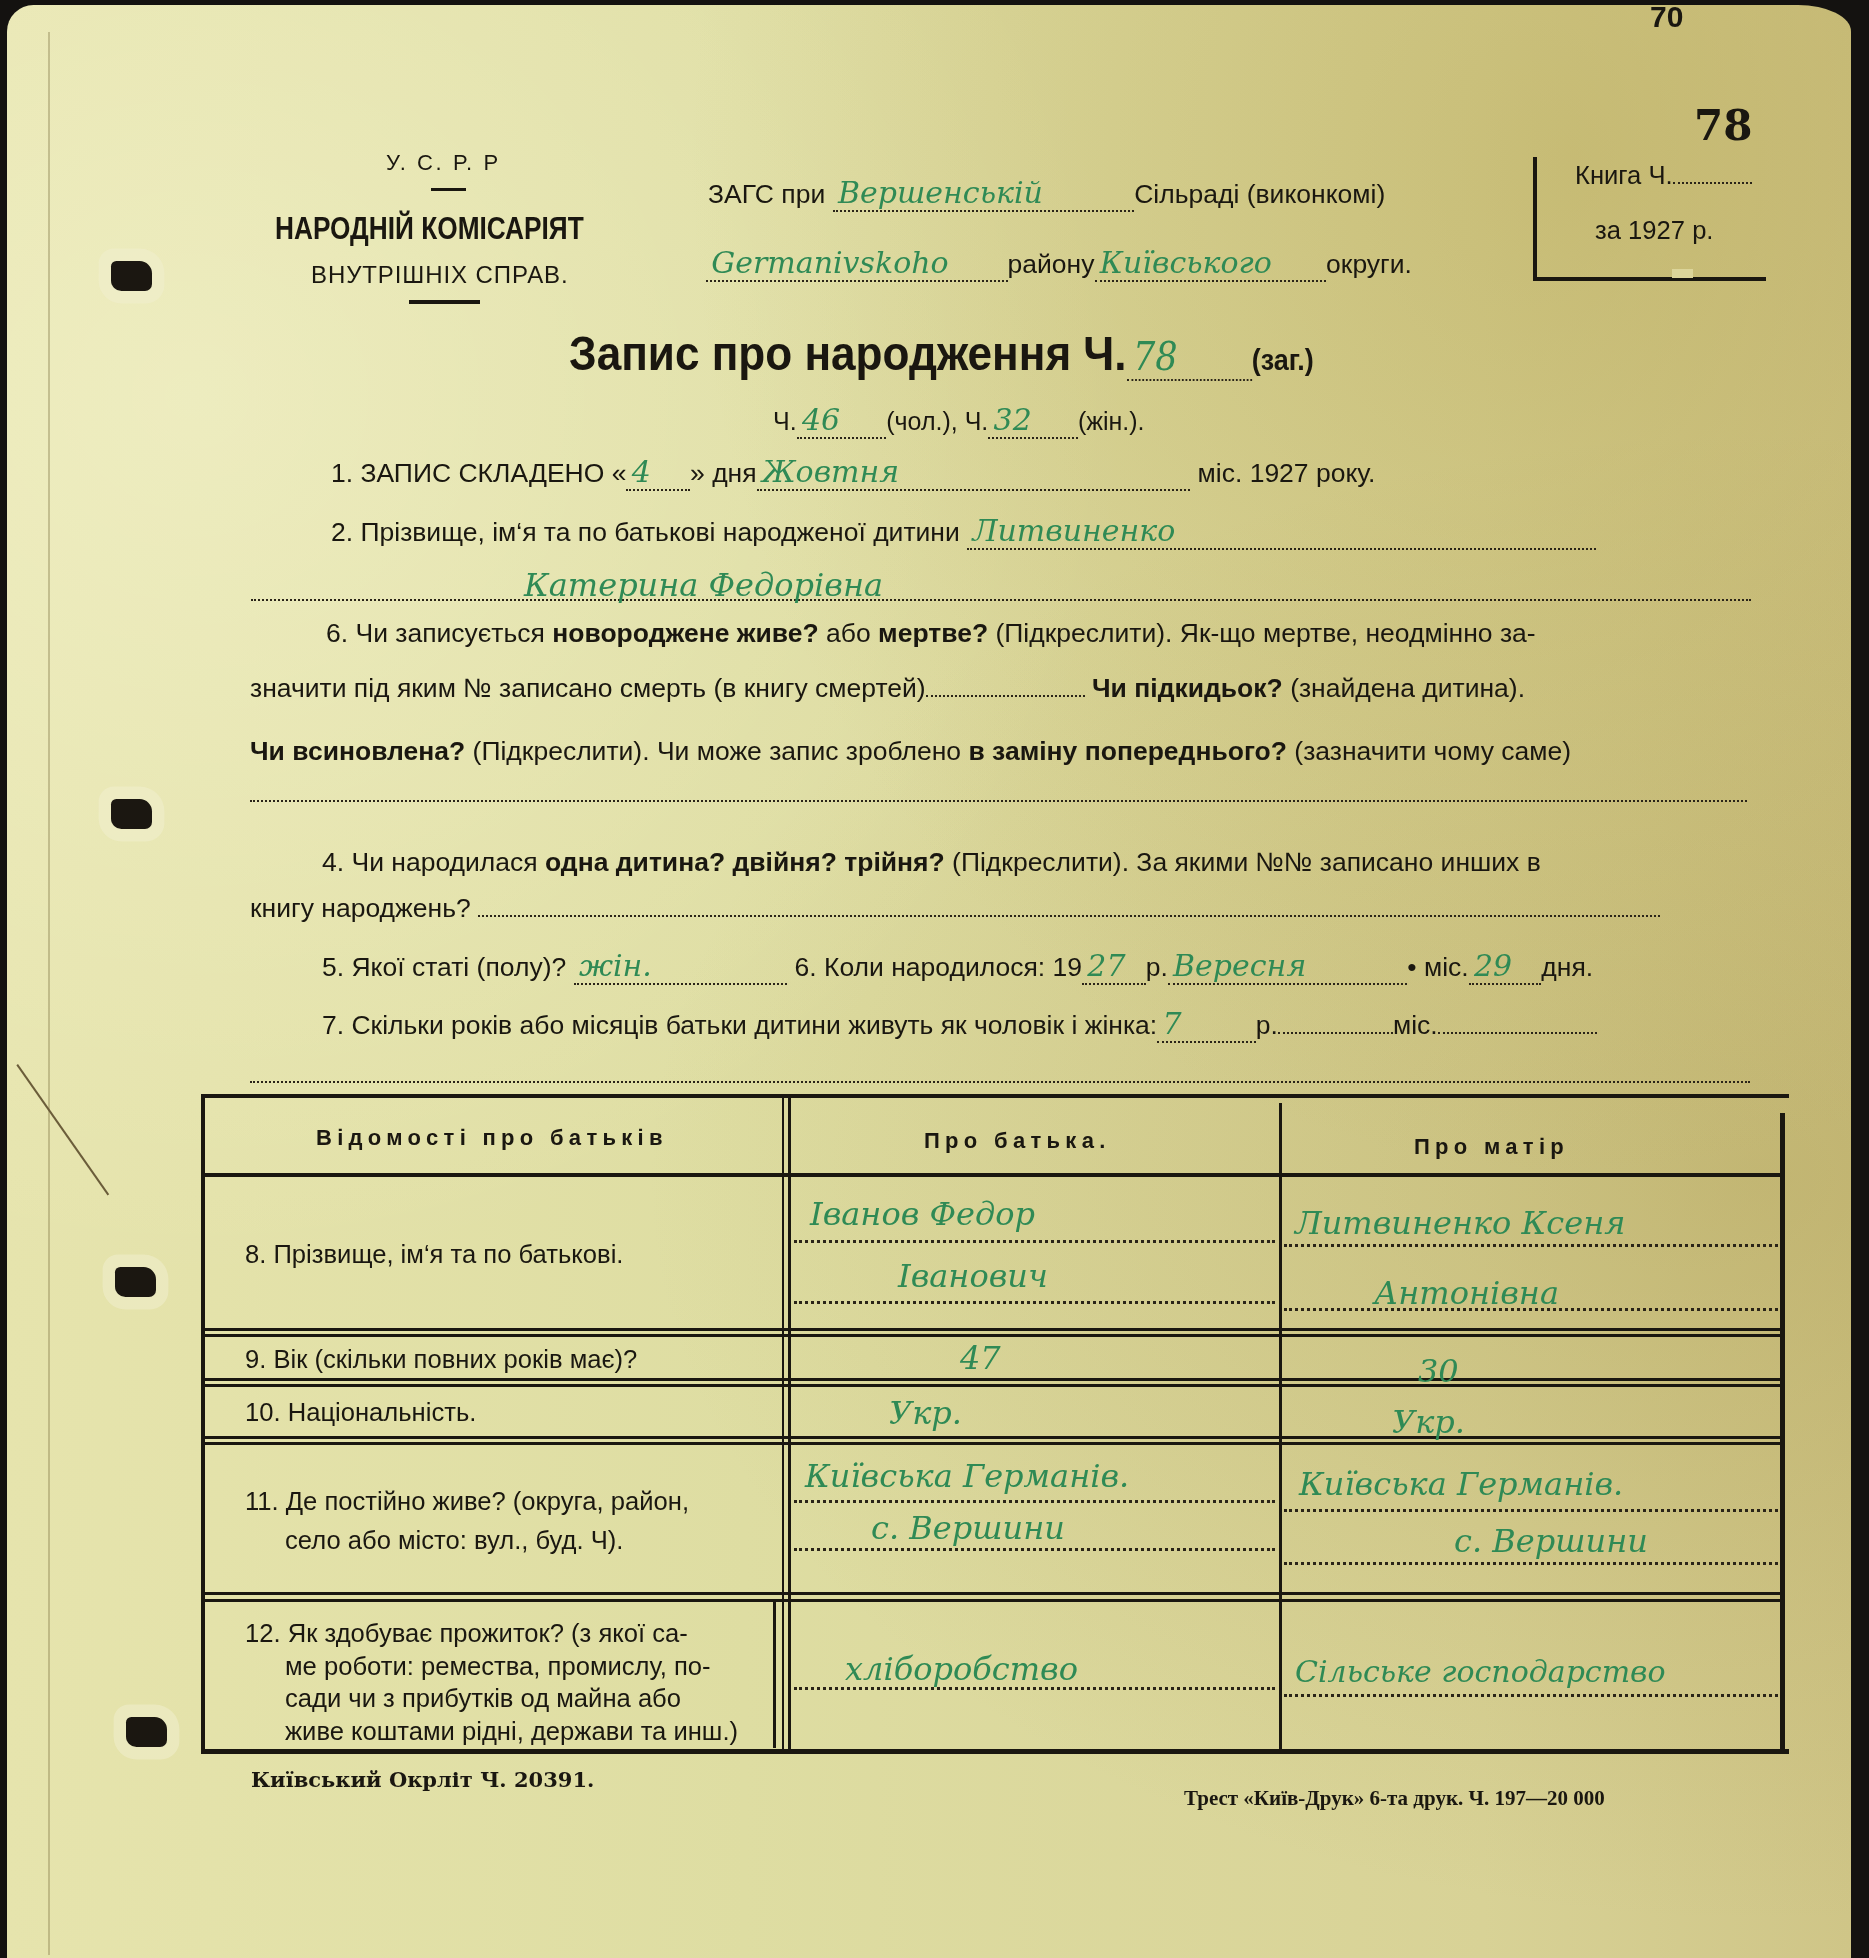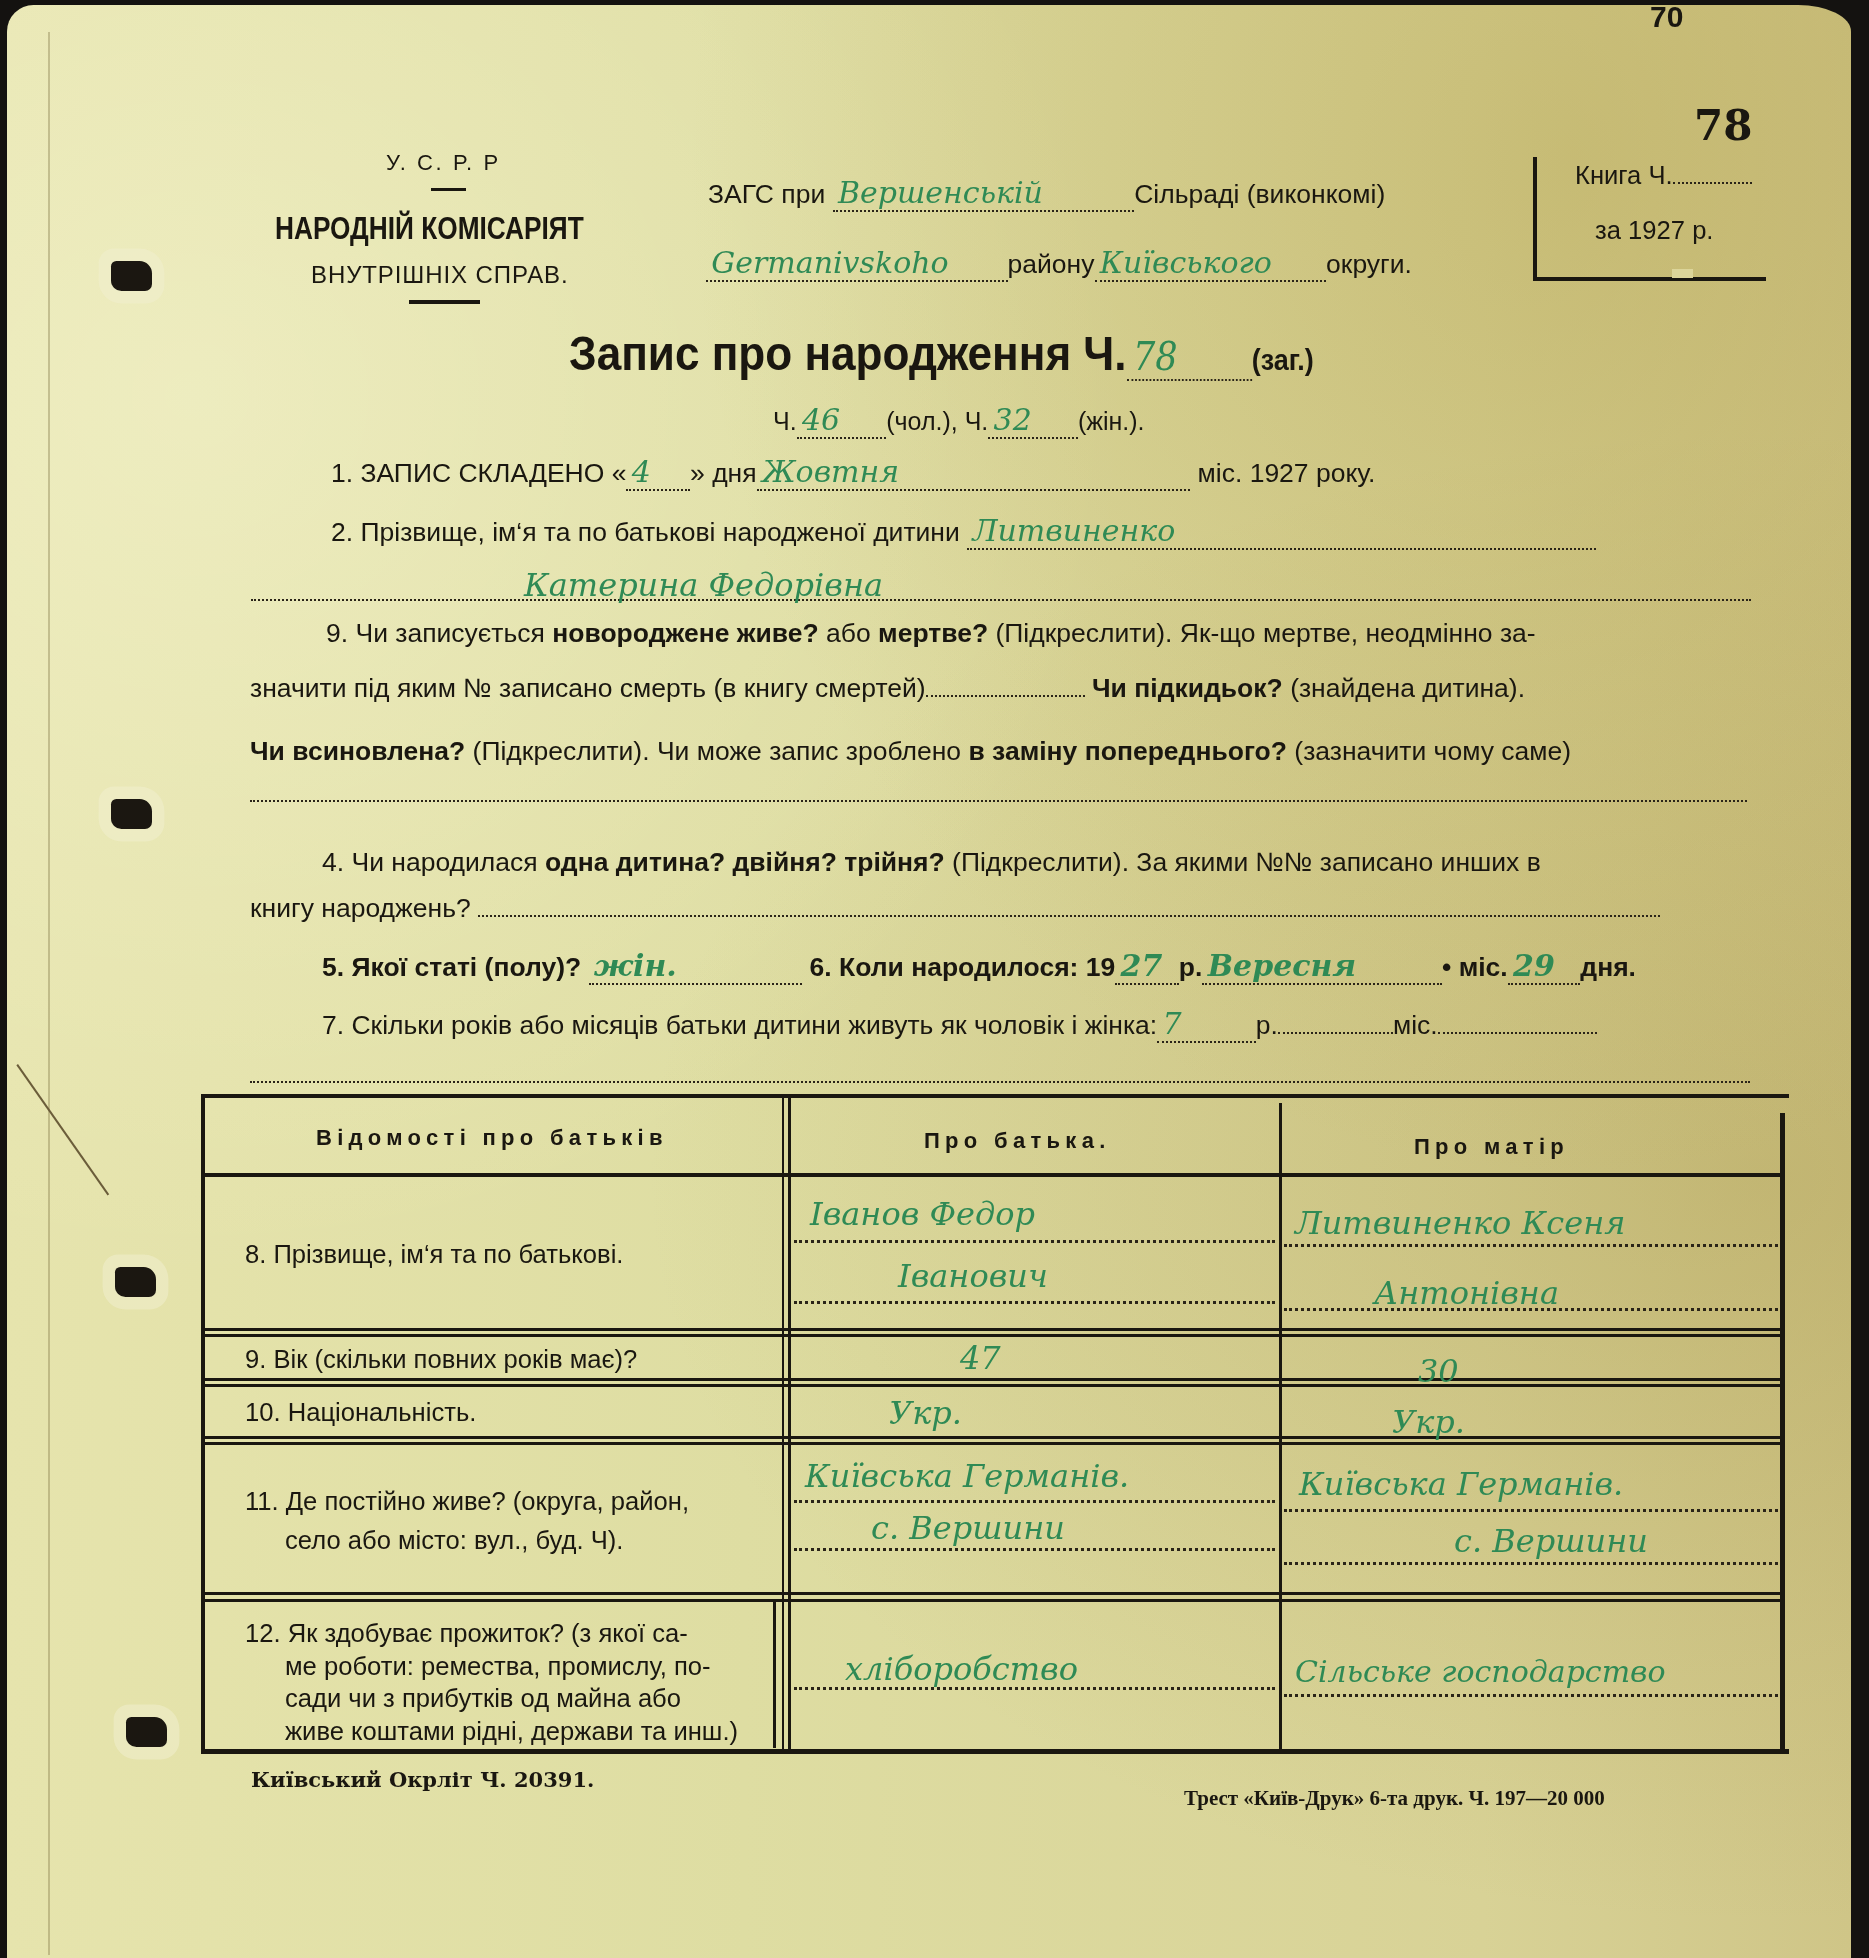--- a/index.html
+++ b/index.html
@@ -57,21 +57,21 @@
     .line { font-size:26.5px; }
     .l1 { left:331px; top:454px; }
     .l2 { left:331px; top:513px; }
     .l2b { left:251px; top:566px; width:1500px; height:35px; }
     .l3a { left:326px; top:618px; }
     .l3b { left:250px; top:673px; }
     .l3c { left:250px; top:736px; }
     .l3d { left:250px; top:781px; width:1497px; height:19.4px; }
     .l4a { left:322px; top:847px; }
     .l4b { left:250px; top:893px; width:1497px; }
-    .l5 { left:322px; top:948px;font-weight:bold; }
+    .l5 { left:322px; top:948px; }
     .l7 { left:322px; top:1006px; }
     .l7b { left:250px; top:1063px; width:1500px; height:17.6px; }
 
     
     .table-wrap { position:absolute; left:201px; top:1094px; width:1588px; height:660px; }
     .tv { position:absolute; background:#1a1710; }
     .th { position:absolute; background:#1a1710; }
     .cell-label { position:absolute; font-size:25.6px; }
     .col-head { position:absolute; font-size:22px; letter-spacing:5.3px; font-weight:bold; }
     .cell-hand { position:absolute; font-size:32px; }
@@ -127,21 +127,21 @@
   <span>1. ЗАПИС СКЛАДЕНО «</span><span class="dots hand field-val" style="width:53px;">4</span><span>» дня</span><span class="dots hand field-val" style="width:423px;">Жовтня</span> <span>міс. 1927 року.</span>
 </div>
 
 <div class="abs line l2">
   <span>2. Прізвище, ім‘я та по батькові народженої дитини</span>
   <span class="dots hand field-val" style="width:618px;">Литвиненко</span>
 </div>
 <div class="abs dots hand l2b" style="font-size:32px; padding-left:273px; box-sizing:border-box;">Катерина Федорівна</div>
 
 <div class="abs line l3a">
-  <span>9. Чи записується</span>
+  <span>6. Чи записується</span>
   <span class="bold">новороджене живе?</span>
   <span>або</span>
   <span class="bold">мертве?</span>
   <span>(Підкреслити). Як-що мертве, неодмінно за-</span>
 </div>
 <div class="abs line l3b">
   <span>значити під яким № записано смерть (в книгу смертей)</span><span class="dots" style="width:159px;"></span>
   <span class="bold">Чи підкидьок?</span>
   <span>(знайдена дитина).</span>
 </div>

